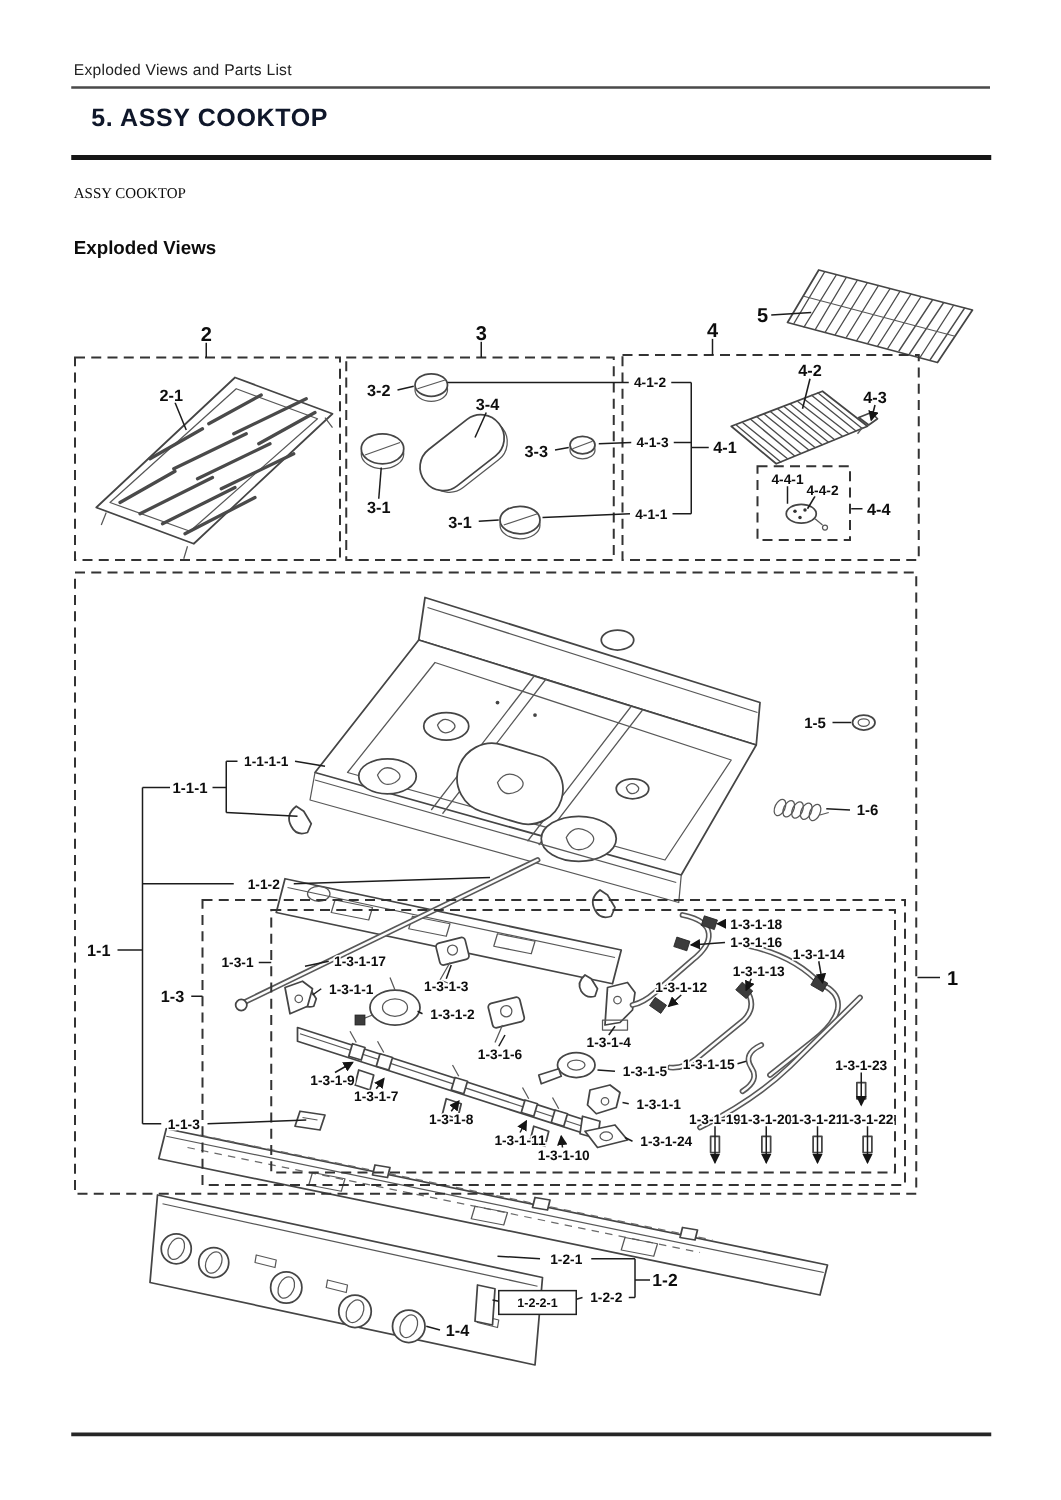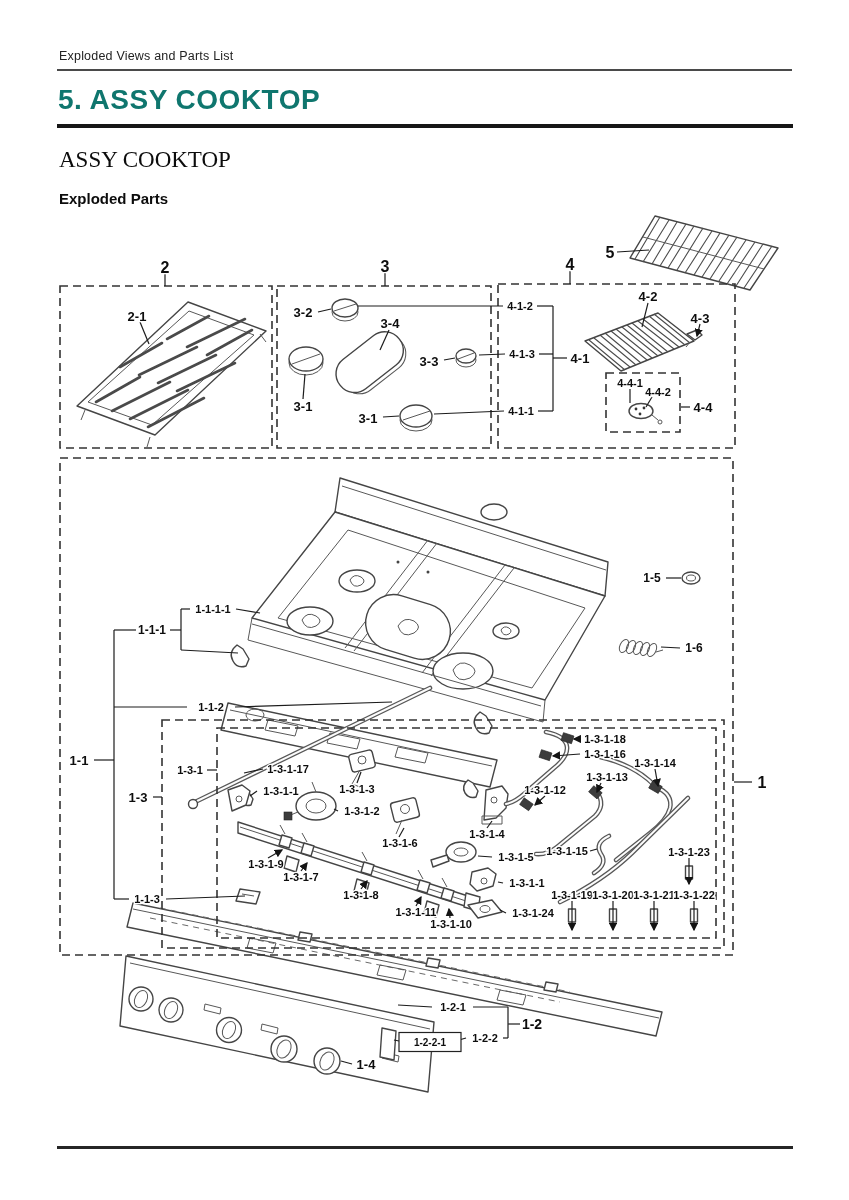--- a/index.html
+++ b/index.html
@@ -1,23 +1,23 @@
 <!DOCTYPE html>
 <html><head>
 <meta charset="utf-8">
 <style>
   html,body{margin:0;padding:0}
   body{width:849px;height:1200px;background:#fff;position:relative;overflow:hidden;
        font-family:"Liberation Sans",sans-serif;color:#111}
   .abs{position:absolute}
   #hdr{left:59px;top:49px;font-size:12.5px;font-weight:normal;color:#222;letter-spacing:.2px}
   #hdr-rule{left:57px;top:69px;width:735px;height:2px;background:#4a4a4a}
-  #title{left:58px;top:84px;font-size:28px;font-weight:bold;letter-spacing:.5px;color:#0f766e}
+  #title{left:73px;top:84px;font-size:20px;font-weight:bold;letter-spacing:.5px;color:#0f172a}
   #title-rule{left:57px;top:124px;width:736px;height:4px;background:#161616}
-  #subtitle{left:59px;top:147px;font-family:"Liberation Serif",serif;font-size:23px;color:#0c0c0c}
+  #subtitle{left:59px;top:147px;font-family:"Liberation Serif",serif;font-size:12px;color:#0c0c0c}
   #viewlabel{left:59px;top:190px;font-size:15px;font-weight:bold;color:#0c0c0c}
   #bottom-rule{left:57px;top:1146px;width:736px;height:3px;background:#262626}
   svg{position:absolute;left:0;top:0}
   .part{fill:#fff;stroke:#454545;stroke-width:1.4;stroke-linejoin:round}
   .thin{fill:none;stroke:#585858;stroke-width:1;stroke-linejoin:round}
   .bar{fill:none;stroke:#4a4a4a;stroke-width:2.6;stroke-linecap:round}
   .hatch{fill:none;stroke:#4c4c4c;stroke-width:1.1}
   .tube{fill:none;stroke:#585858;stroke-width:4.6;stroke-linecap:round;stroke-linejoin:round}
   .tubecore{fill:none;stroke:#fcfcfc;stroke-width:2;stroke-linecap:round;stroke-linejoin:round}
   .nut{fill:#3c3c3c;stroke:#222;stroke-width:.6}
@@ -29,21 +29,21 @@
   .lblbox{fill:#fff;stroke:#222;stroke-width:1.2}
 </style>
 </head>
 <body>
 
 <div class="abs" id="hdr">Exploded Views and Parts List</div>
 <div class="abs" id="hdr-rule"></div>
 <div class="abs" id="title">5.  ASSY COOKTOP</div>
 <div class="abs" id="title-rule"></div>
 <div class="abs" id="subtitle">ASSY COOKTOP</div>
-<div class="abs" id="viewlabel">Exploded Parts</div>
+<div class="abs" id="viewlabel">Exploded Views</div>
 <div class="abs" id="bottom-rule"></div>
 
 <svg id="diagram" width="849" height="1200" viewBox="0 0 849 1200">
   <defs>
     <marker id="ah" viewBox="0 0 10 10" refX="8.5" refY="5" markerWidth="7" markerHeight="7" orient="auto">
       <path d="M0,0L10,5L0,10z" fill="#141414"></path>
     </marker>
   </defs>
 
   <g>

